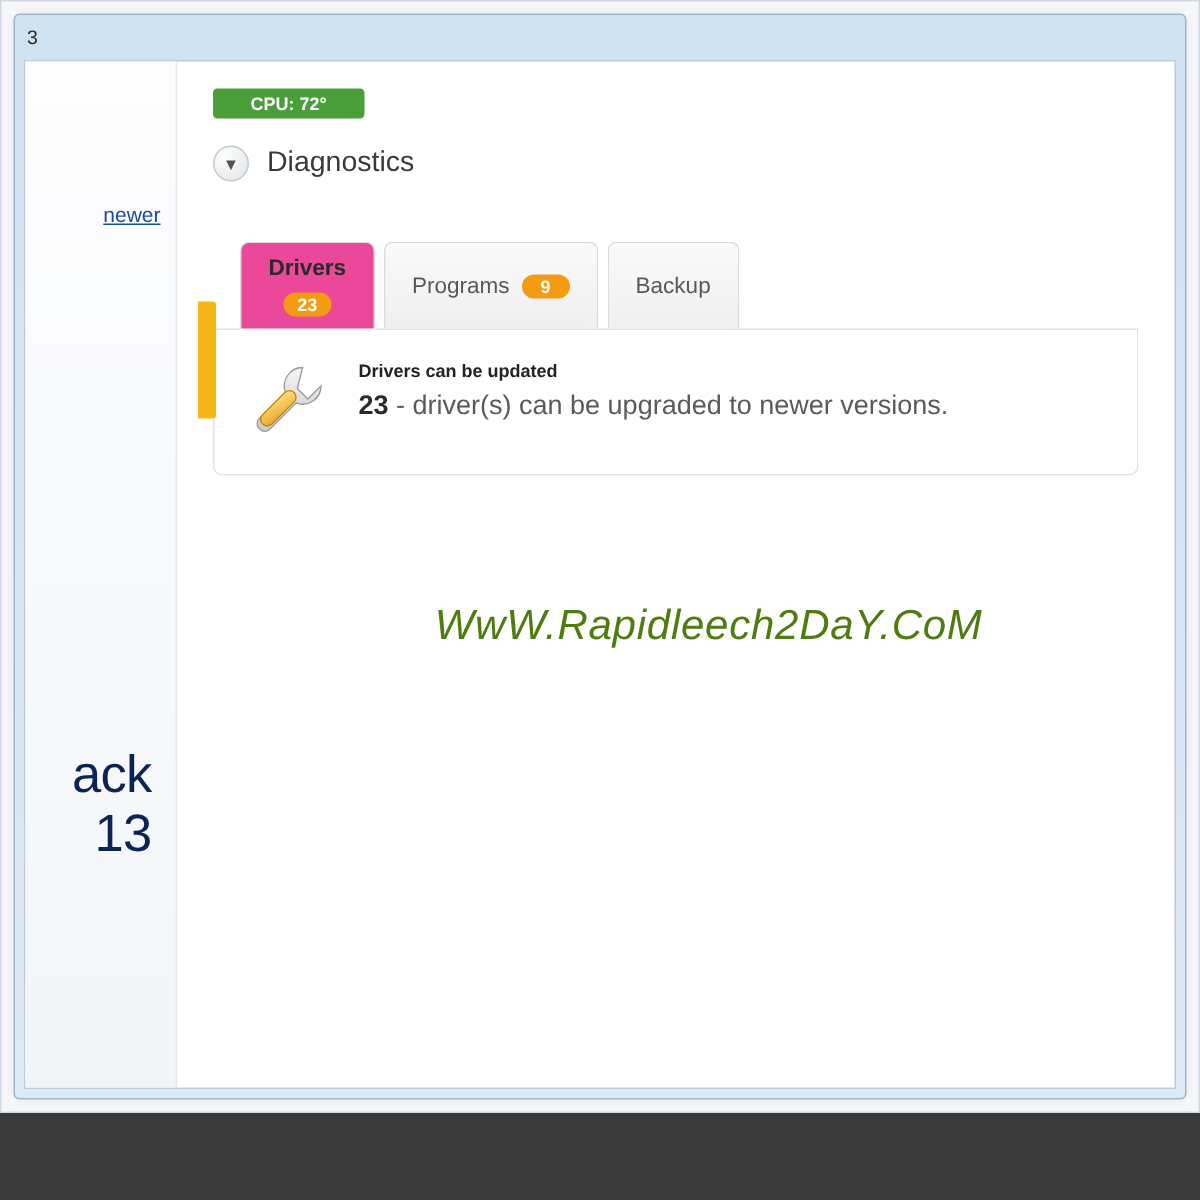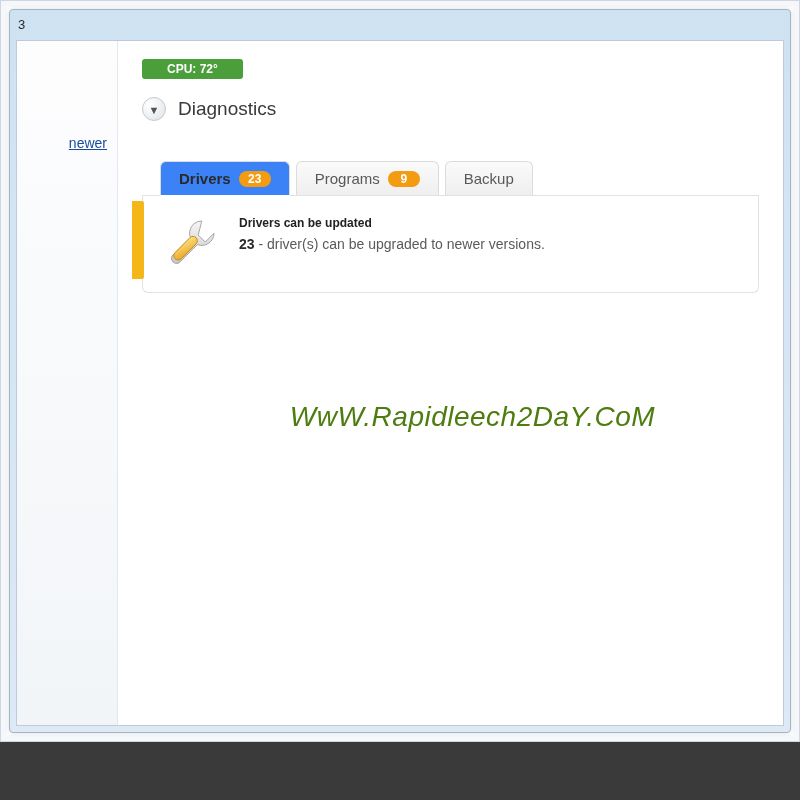--- a/index.html
+++ b/index.html
@@ -146,25 +146,26 @@
     padding: 8px 18px;
     font-size: 15px;
     color: #585858;
     display: flex;
     align-items: center;
     gap: 8px;
     cursor: pointer;
     position: relative;
   }
   .tab.active {
-    background: #3b82f6;
+    background: #ec4899;
     color: #2a2a2a;
     font-weight: 600;
     box-shadow: 0 2px 0 #fff;
     z-index: 2;
+    flex-direction: column;
   }
   .badge {
     background: #f39c12;
     color: #fff;
     font-size: 12px;
     font-weight: bold;
     border-radius: 10px;
     padding: 1px 9px;
     min-width: 14px;
     text-align: center;
@@ -183,21 +184,21 @@
     width: 56px; height: 56px;
     flex-shrink: 0;
   }
   .status-title {
     font-size: 12px;
     font-weight: bold;
     color: #222;
     margin: 2px 0 6px 0;
   }
   .status-sub {
-    font-size: 14px;
+    font-size: 18px;
     color: #5a5a5a;
   }
   .status-sub b { color: #2a2a2a; }
   .watermark {
     position: absolute;
     left: 50%;
     top: 360px;
     transform: translateX(-44%);
     font-size: 28px;
     color: #4d7c0f;
@@ -214,20 +215,24 @@
 <div class="frame-outer">
   <div class="frame-inner">
     <div class="app-window">
       <div class="titlebar">
         <span>3</span>
       </div>
       <div class="client">
 
         <div class="sidebar">
           <a>newer</a>
+          <div class="brand">
+            <span>ack</span>
+            <span class="line2">13</span>
+          </div>
         </div>
 
         <div class="main">
           <span class="cpu-badge">CPU: 72°</span>
 
           <div class="section-header">
             <div class="collapse-toggle">
               <span class="chev">▼</span>
             </div>
             <div class="section-title">Diagnostics</div>

